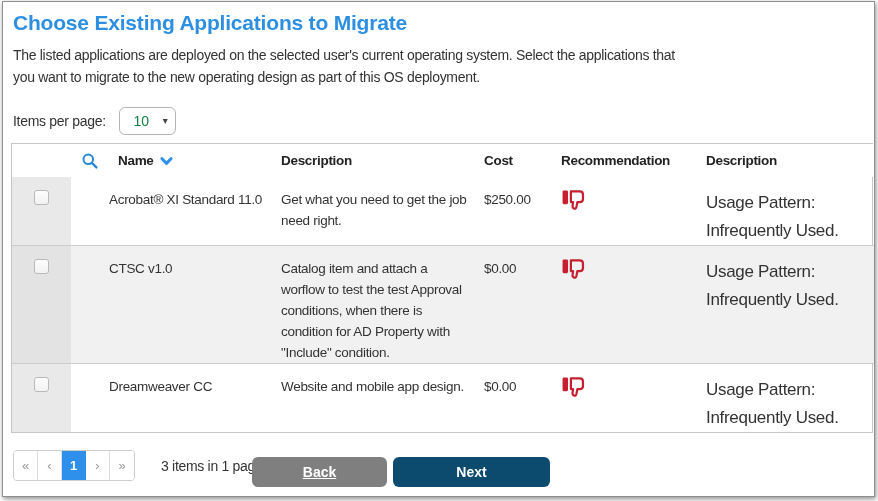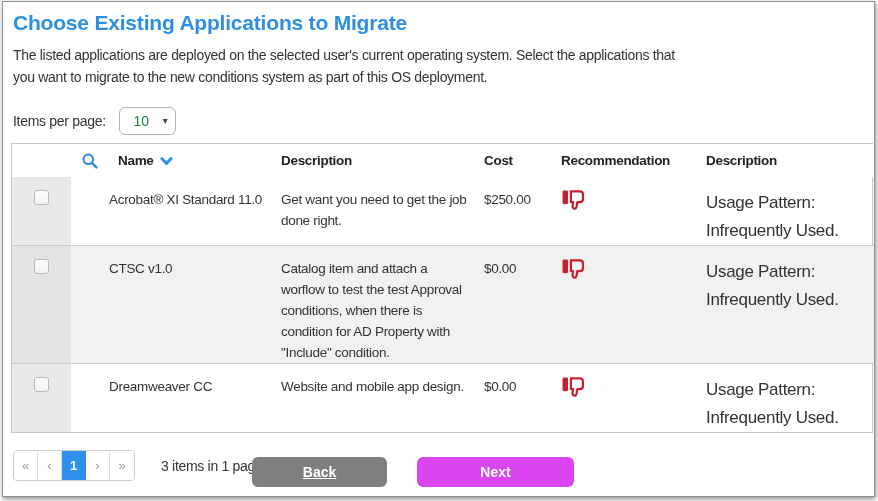--- a/index.html
+++ b/index.html
@@ -94,32 +94,32 @@
   .page-btn.active { background: #2e90ea; color: #fff; font-weight: bold; border-right-color: #2e90ea; }
   .pager-summary { margin-left: 26px; font-size: 14px; letter-spacing: -0.3px; color: #333; text-align: center; }
 
   .footer { position: absolute; left: 249px; bottom: 9px; display: flex; }
   .btn {
     height: 30px; border: 0; border-radius: 6px; color: #fff;
     font-family: "Liberation Sans", sans-serif; font-size: 14px; font-weight: bold;
     cursor: pointer; display: flex; align-items: center; justify-content: center;
   }
   .btn-back { width: 135px; background: #7f7f7f; text-decoration: underline; }
-  .btn-next { width: 157px; background: #d946ef; margin-left: 30px; }
+  .btn-next { width: 157px; background: #0c4a6e; margin-left: 6px; }
 </style>
 </head>
 <body>
 
 <div class="dialog">
 
   <div class="page-title">Choose Existing Applications to Migrate</div>
 
   <div class="intro">
     <div>The listed applications are deployed on the selected user's current operating system. Select the applications that</div>
-    <div>you want to migrate to the new conditions system as part of this OS deployment.</div>
+    <div>you want to migrate to the new operating design as part of this OS deployment.</div>
   </div>
 
   <div class="items-row">
     <span class="items-label">Items per page:</span>
     <div class="dropdown">
       <span class="dropdown-value">10</span>
       <span class="dropdown-caret">▾</span>
     </div>
   </div>
 
@@ -153,21 +153,21 @@
         <th>Recommendation</th>
         <th>Description</th>
       </tr>
     </thead>
     <tbody>
       <tr class="app-row row-1">
         <td class="cell-check">
           <input type="checkbox" class="row-check" style="">
         </td>
         <td class="cell-name">Acrobat® XI Standard 11.0</td>
-        <td class="cell-desc">Get want you need to get the job done right.</td>
+        <td class="cell-desc">Get what you need to get the job need right.</td>
         <td class="cell-cost">$250.00</td>
         <td class="cell-rec">
           <svg width="26" height="26" viewBox="0 0 20 20">
             <rect x="1.2" y="2.6" width="4.2" height="10.6" rx="1" fill="#c51f30"></rect>
             <path d="M7.6,3.4 L14.4,3.4 Q16.9,3.4 16.9,5.8 L16.9,9.2 Q16.9,11.6 14.4,11.6 L12.6,11.6 L11.9,15.3 Q11.6,16.9 10.1,16.6 Q8.7,16.3 8.9,14.6 L9.3,11.6 L7.6,11.6 Z" fill="none" stroke="#c51f30" stroke-width="1.7" stroke-linejoin="round"></path>
           </svg>
         </td>
         <td class="cell-info">Usage Pattern: Infrequently Used.</td>
       </tr>
       <tr class="app-row row-2">

